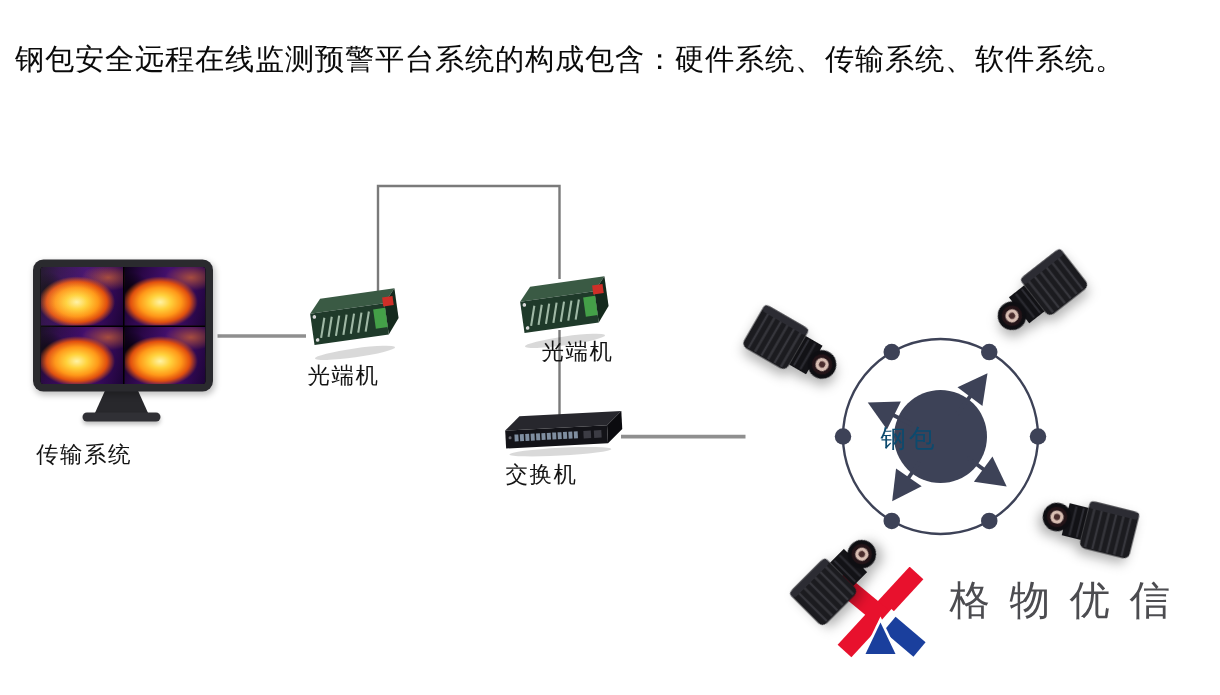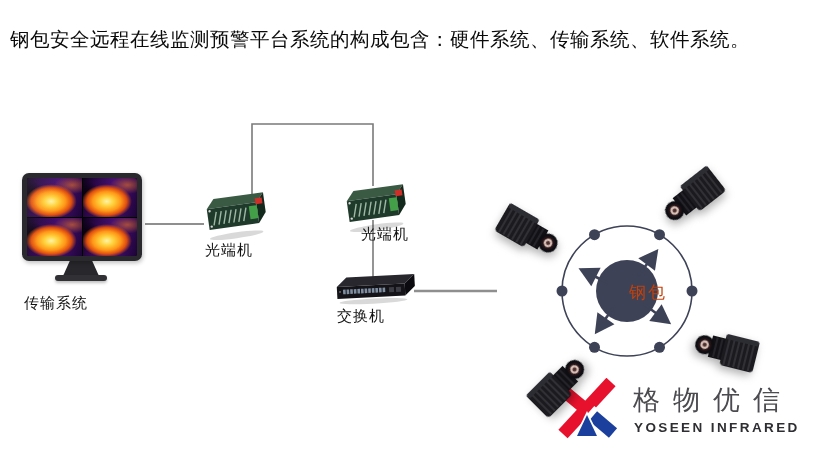--- a/index.html
+++ b/index.html
@@ -46,21 +46,21 @@
   }
   
   .node-label{
     font-size:15px;color:#141414;text-align:left;z-index:4;letter-spacing:1px;
   }
   #monitor-label{left:24px;top:294px;width:122px;}
   #t1-label{left:205px;top:241px;width:80px;}
   #t2-label{left:361px;top:225px;width:80px;}
   #switch-label{left:337px;top:307px;width:80px;font-family:Liberation Mono, monospace;}
   #ladle-label{
-    left:587px;top:281px;width:80px;text-align:right;color:#c2410c;font-size:17px;
+    left:587px;top:281px;width:80px;text-align:left;color:#0c4a6e;font-size:17px;
     letter-spacing:2px;z-index:3;
   }
   
   .device{z-index:2;}
   #t1{left:200px;top:189px;}
   #t2{left:340px;top:181px;}
   #switch{left:333px;top:271px;}
   
   .camera{width:64px;height:46px;z-index:5;filter:blur(.4px) drop-shadow(2px 4px 4px rgba(0,0,0,.30));}
   #cam-top-left{left:497px;top:209px;transform:rotate(30deg);}
@@ -287,15 +287,14 @@
 
   <svg id="logo-mark" class="abs" width="62" height="62" viewBox="0 0 62 62">
     <line x1="55" y1="4" x2="7" y2="56" stroke="#e8112d" stroke-width="12.5"></line>
     <line x1="3" y1="9" x2="32" y2="33" stroke="#e8112d" stroke-width="12.5"></line>
     <line x1="33" y1="34" x2="59" y2="57" stroke="#ffffff" stroke-width="16"></line>
     <line x1="37" y1="38" x2="57" y2="55" stroke="#1a3f9d" stroke-width="12.5"></line>
     <polygon points="31,33 17.5,61 44.5,61" fill="#ffffff"></polygon>
     <polygon points="31,37 21,58 41,58" fill="#1a3f9d"></polygon>
   </svg>
   <div id="logo-cn" class="abs">格物优信</div>
-  <div id="logo-en" class="abs">YOSEEN INFRARED</div>
 
 </div>
 
 </body></html>

